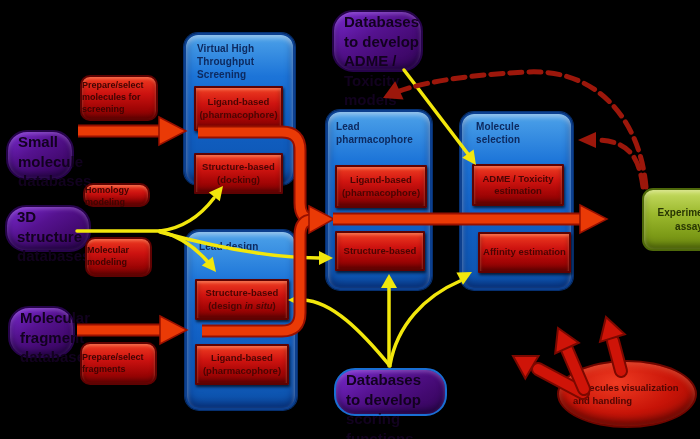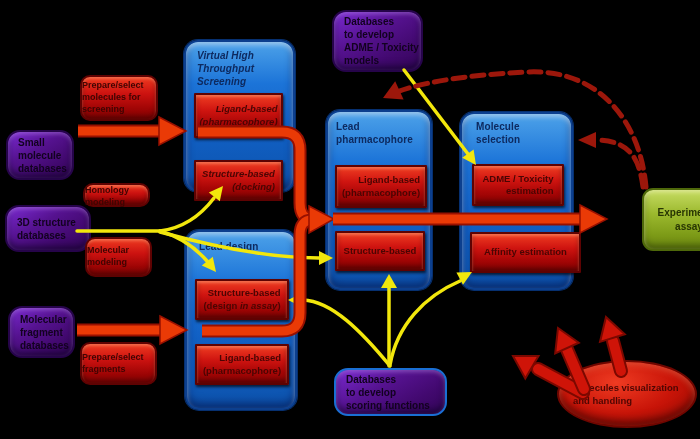--- a/index.html
+++ b/index.html
@@ -19,29 +19,29 @@
   .stage-title{
     position:absolute;font-size:10px;font-weight:bold;line-height:1.32;
     color:#0d2a60;letter-spacing:.1px;
   }
   
   .method{
     position:absolute;border-radius:1px;display:grid;place-items:center;
     background:linear-gradient(180deg,#ef3d22 0%,#cf1410 38%,#a80606 70%,#870202 100%);
     border:2px solid #5e0202;box-sizing:border-box;
     box-shadow:inset 0 2px 3px rgba(255,160,120,.55), inset 0 -3px 5px rgba(40,0,0,.5), 1px 2px 3px rgba(0,0,0,.7);
-    font-size:9.5px;font-weight:bold;color:#4a0503;text-align:right;line-height:1.3;
+    font-size:9.5px;font-weight:bold;color:#4a0503;text-align:center;line-height:1.3;
   }
   
   .dbbox{
-    position:absolute;border-radius:14px;display:grid;align-items:center;
+    position:absolute;border-radius:21px;display:grid;align-items:center;
     background:linear-gradient(150deg,#7b2bd2 0%,#55128f 40%,#42096f 72%,#330558 100%);
     border:2px solid #26044a;box-sizing:border-box;
     box-shadow:inset 0 2px 4px rgba(210,160,255,.4), inset 0 -4px 7px rgba(10,0,30,.6);
-    font-size:10px;font-weight:bold;color:#12021f;line-height:1.3;
+    font-size:15px;font-weight:bold;color:#12021f;line-height:1.3;
   }
   .dbbox .t{padding-left:10px;}
   .dbbox.blue-border{border:2px solid #1a6fd4;}
   
   .process{
     position:absolute;border-radius:10px;display:grid;align-items:center;
     background:linear-gradient(180deg,#ee3a20 0%,#cc1210 40%,#a00505 75%,#850202 100%);
     border:2px solid #5e0202;box-sizing:border-box;
     box-shadow:inset 0 2px 3px rgba(255,160,120,.5), inset 0 -3px 5px rgba(40,0,0,.5);
     font-size:9px;font-weight:bold;color:#3f0402;line-height:1.3;
@@ -121,39 +121,39 @@
   </div>
   <div class="process" style="left:85px;top:237px;width:67px;height:40px;">
     <span class="t">Molecular
 modeling</span>
   </div>
   <div class="process" style="left:80px;top:342px;width:77px;height:43px;">
     <span class="t">Prepare/select
 fragments</span>
   </div>
 
-  <div class="stage" style="left:184px;top:40px;width:111px;height:152px;font-style:italic;">
+  <div class="stage" style="left:184px;top:33px;width:111px;height:152px;">
     <div class="stage-title t" style="left:11px;top:7px;">Virtual High
 Throughput
 Screening</div>
     <div class="method" style="left:8px;top:51px;width:89px;height:45px;">
       <span class="t">Ligand-based
 (pharmacophore)</span>
     </div>
     <div class="method" style="left:8px;top:118px;width:89px;height:41px;">
       <span class="t">Structure-based
 (docking)</span>
     </div>
   </div>
 
   <div class="stage" style="left:185px;top:230px;width:112px;height:180px;">
     <div class="stage-title t" style="left:12px;top:8px;">Lead design</div>
     <div class="method" style="left:8px;top:47px;width:94px;height:41px;">
       <span class="t"><span>Structure-based
-(design </span><i>in assay</i><span>)</span></span>
+(design </span><i>in situ</i><span>)</span></span>
     </div>
     <div class="method" style="left:8px;top:112px;width:94px;height:41px;">
       <span class="t">Ligand-based
 (pharmacophore)</span>
     </div>
   </div>
 
   <div class="stage" style="left:326px;top:110px;width:106px;height:180px;">
     <div class="stage-title t" style="left:8px;top:8px;">Lead pharmacophore</div>
     <div class="method" style="left:7px;top:53px;width:92px;height:43px;">
@@ -165,21 +165,21 @@
     </div>
   </div>
 
   <div class="stage" style="left:460px;top:112px;width:113px;height:178px;">
     <div class="stage-title t" style="left:14px;top:6px;">Molecule
 selection</div>
     <div class="method" style="left:10px;top:50px;width:92px;height:42px;">
       <span class="t">ADME / Toxicity
 estimation</span>
     </div>
-    <div class="method" style="left:8px;top:118px;width:111px;height:41px;">
+    <div class="method" style="left:16px;top:118px;width:93px;height:41px;">
       <span class="t">Affinity estimation</span>
     </div>
   </div>
 
   <div class="assay" style="left:602px;top:188px;width:94px;height:63px;">
     <span class="t">Experimental
 assay</span>
   </div>
 
   <div class="ellipse" style="left:557px;top:360px;width:140px;height:68px;">

